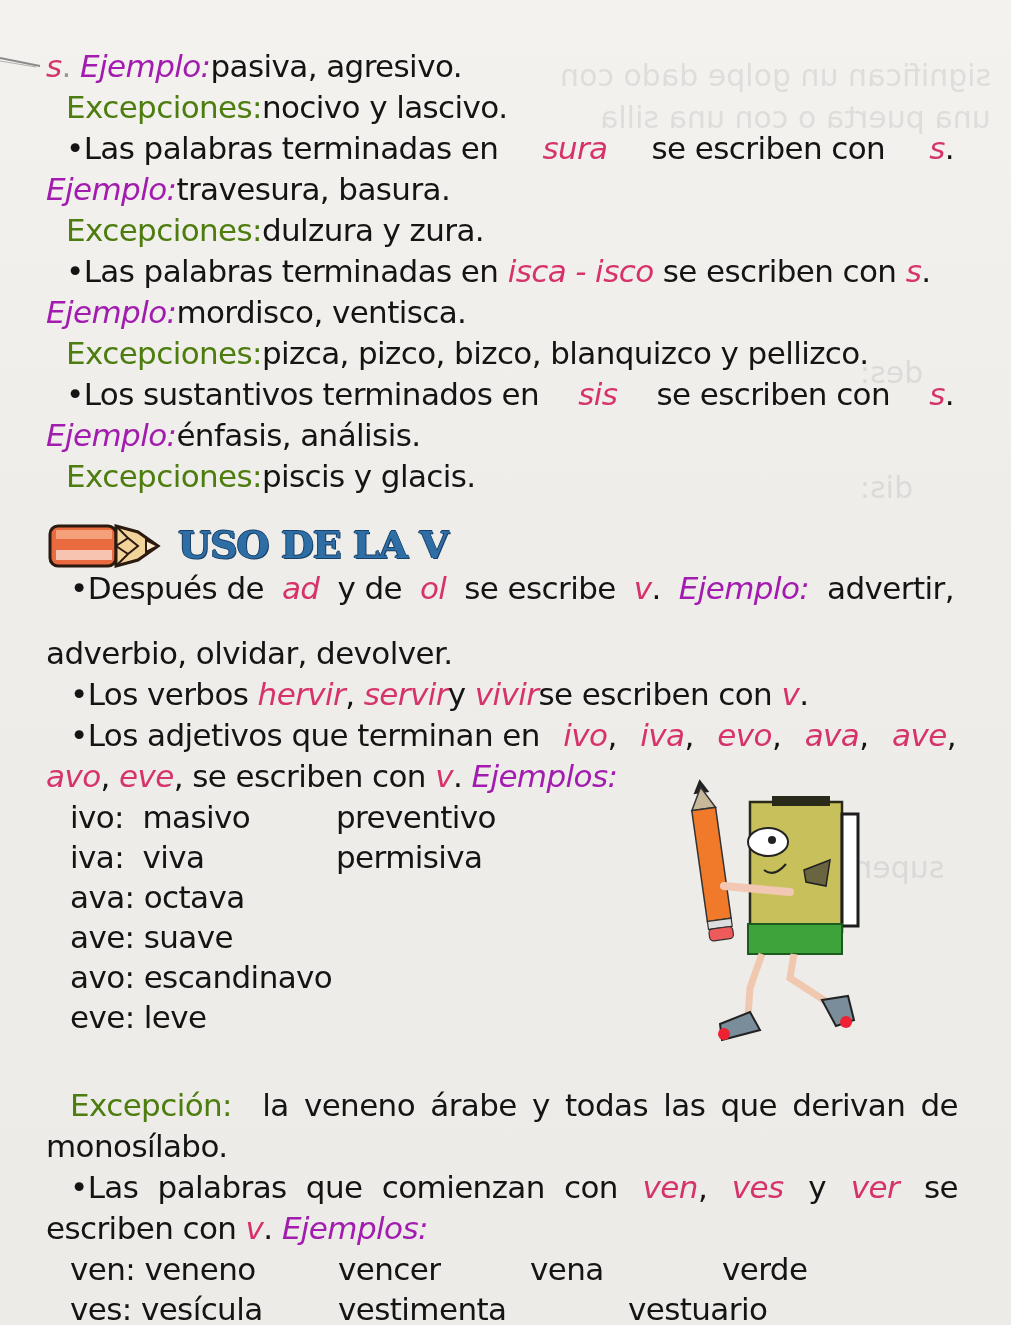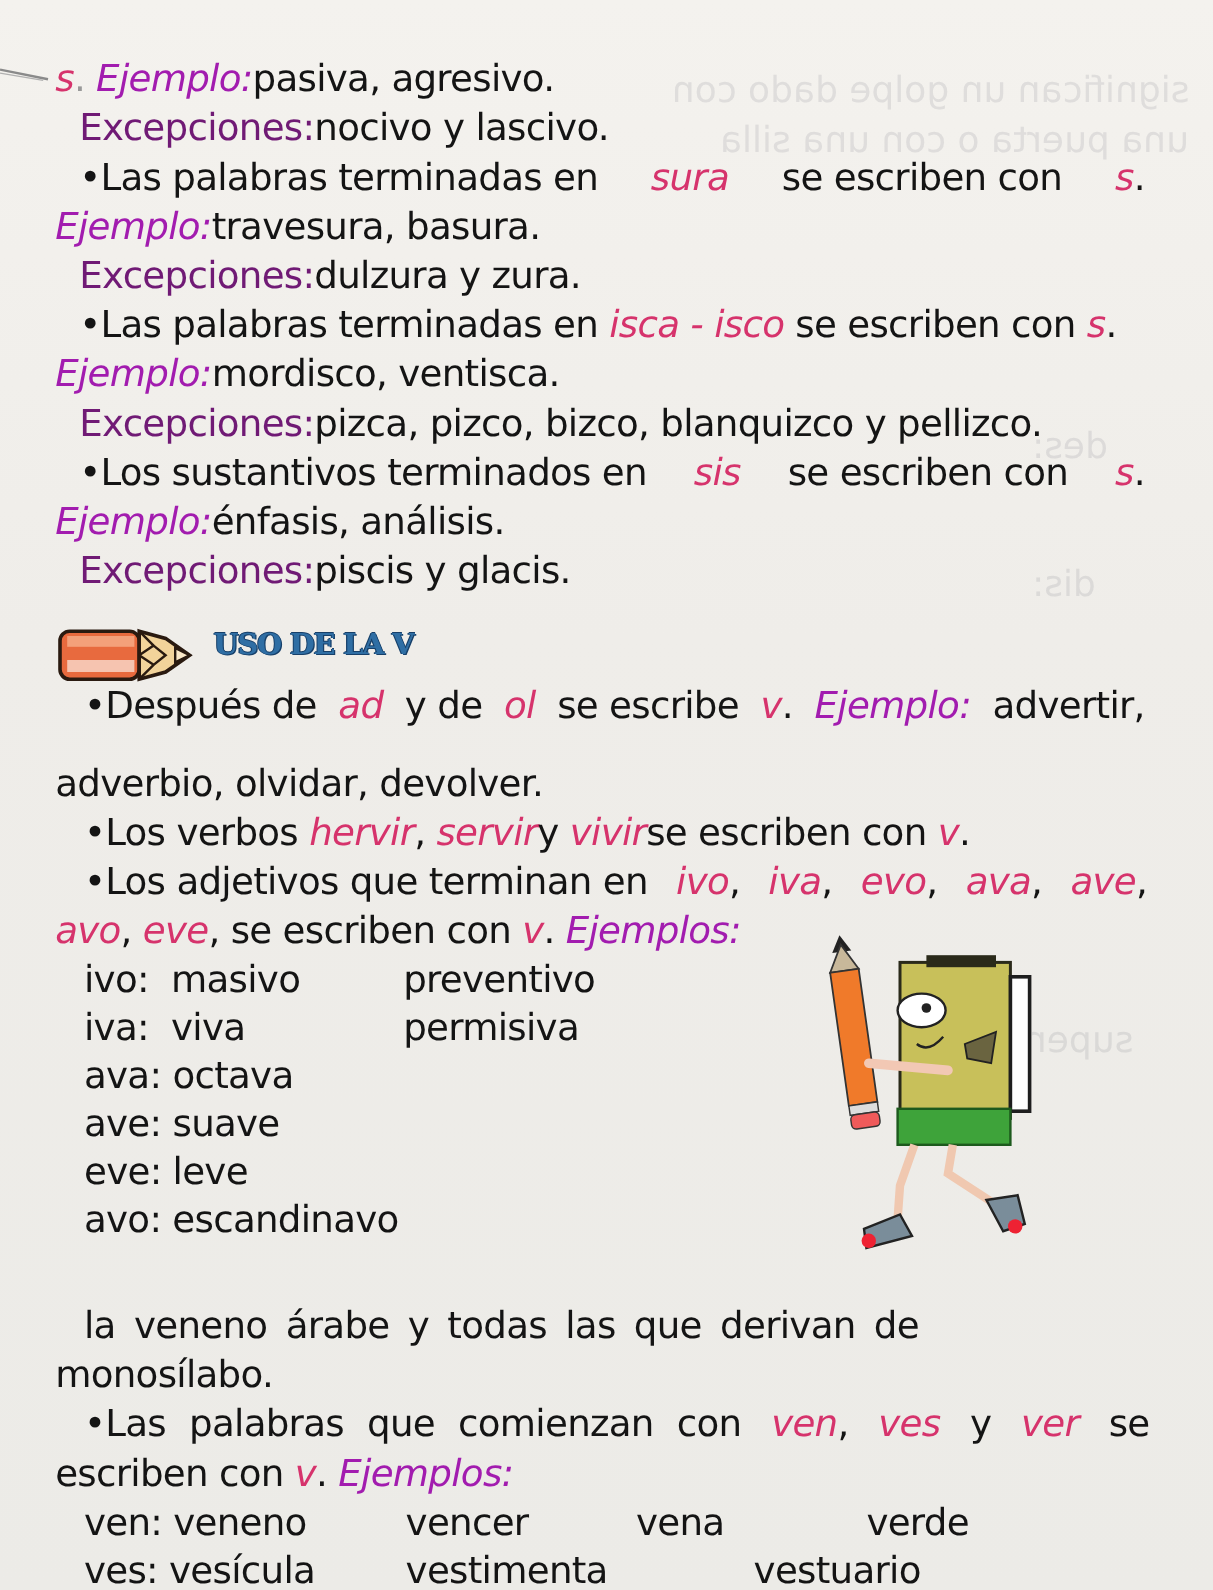--- a/index.html
+++ b/index.html
@@ -6,23 +6,23 @@
   body {
     width:1011px; height:1325px; overflow:hidden; position:relative;
     background: linear-gradient(180deg,#f4f2ee 0%,#efede9 40%,#ecebe7 100%);
     font-family: "DejaVu Sans", sans-serif;
     color:#141414;
   }
   .bleed { position:absolute; color:rgba(120,120,130,0.16); font-size:30px; transform:scaleX(-1); white-space:nowrap; font-family:"DejaVu Sans", sans-serif; }
   .line { position:absolute; white-space:nowrap; font-size:31px; letter-spacing:-0.6px; line-height:40px; }
   .just { display:flex; justify-content:space-between; }
   .pink { color:#d6336c; font-style:italic; }
-  .orange { color:#701a75; }
+  .orange { color:#4d7c0f; }
   .ital { font-style:italic; color:#a21caf; }
-  .heading { position:absolute; left:178px; top:522px; font-family:"DejaVu Serif", serif; font-weight:bold; font-size:24px; color:#2f6ea4; letter-spacing:-1px; text-shadow:1px 1px 0 #17406a, -1px 0 0 #17406a, 0 -1px 0 #17406a; }
+  .heading { position:absolute; left:178px; top:522px; font-family:"DejaVu Serif", serif; font-weight:bold; font-size:38px; color:#2f6ea4; letter-spacing:-1px; text-shadow:1px 1px 0 #17406a, -1px 0 0 #17406a, 0 -1px 0 #17406a; }
   .col { position:absolute; font-size:31px; line-height:40px; white-space:nowrap; letter-spacing:-0.6px; }
   .arrow-mark { position:absolute; left:0; top:56px; width:42px; height:14px; }
 </style>
 </head>
 <body>
 
 <div class="bleed" style="left:560px;top:58px;">significan un golpe dado con</div>
 <div class="bleed" style="left:600px;top:100px;">una puerta o con una silla</div>
 <div class="bleed" style="left:860px;top:355px;">des:</div>
 <div class="bleed" style="left:860px;top:470px;">dis:</div>
@@ -122,22 +122,22 @@
   <span class="pink">avo</span>, <span class="pink">eve</span><span>, se escriben con</span>
   <span class="pink">v</span>.
   <span class="ital">Ejemplos:</span>
 </div>
 
 <div class="col" style="left:70px;top:797px;">
   <div><span>ivo:</span>&nbsp; <span>masivo</span></div>
   <div><span>iva:</span>&nbsp; <span>viva</span></div>
   <div><span>ava:</span> <span>octava</span></div>
   <div><span>ave:</span> <span>suave</span></div>
+  <div><span>avo:</span> <span>escandinavo</span></div>
   <div><span>eve:</span> <span>leve</span></div>
-  <div><span>avo:</span> <span>escandinavo</span></div>
 </div>
 <div class="col" style="left:336px;top:797px;">
   <div>preventivo</div>
   <div>permisiva</div>
 </div>
 
 <svg style="position:absolute;left:690px;top:778px;" width="180" height="265" viewBox="0 0 180 265">
 
   <g transform="rotate(-8 25 90)">
     <path d="M14 14 L22 0 L30 14 Z" fill="#222"></path>
@@ -163,20 +163,21 @@
   <path d="M72 176 L60 210 L58 238" stroke="#f0c8b0" stroke-width="7" fill="none"></path>
   <path d="M104 176 L100 200 L140 226" stroke="#f0c8b0" stroke-width="7" fill="none"></path>
 
   <path d="M30 246 L60 234 L70 252 L32 262 Z" fill="#7a8d9a" stroke="#222" stroke-width="2"></path>
   <circle cx="34" cy="256" r="6" fill="#e23"></circle>
   <path d="M132 222 L158 218 L164 242 L146 248 Z" fill="#7a8d9a" stroke="#222" stroke-width="2"></path>
   <circle cx="156" cy="244" r="6" fill="#e23"></circle>
 </svg>
 
 <div class="line just" style="left:70px;top:1085px;width:888px;">
+  <span class="orange">Excepción:</span>
   <span style="word-spacing:6px;">la veneno árabe y todas las que derivan de</span>
 </div>
 <div class="line" style="left:46px;top:1126px;">monosílabo.</div>
 
 <div class="line just" style="left:70px;top:1167px;width:888px;">
   <span style="word-spacing:10px;">•Las palabras que comienzan con</span>
   <span><span class="pink">ven</span>,</span>
   <span class="pink">ves</span>
   <span>y</span>
   <span class="pink">ver</span>

